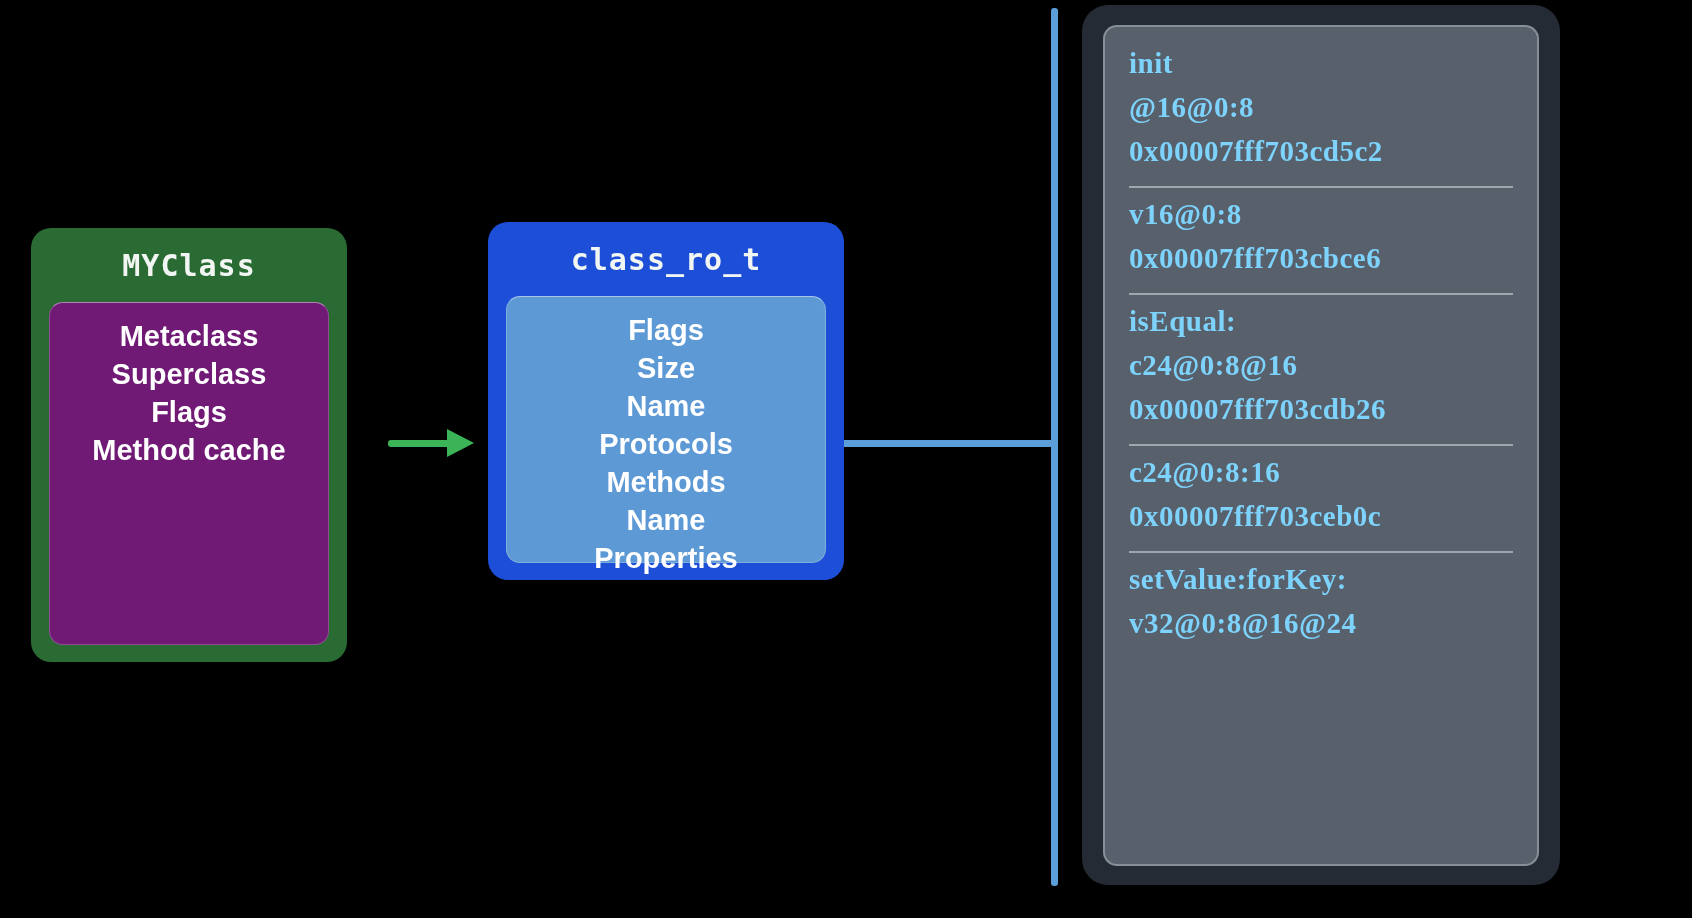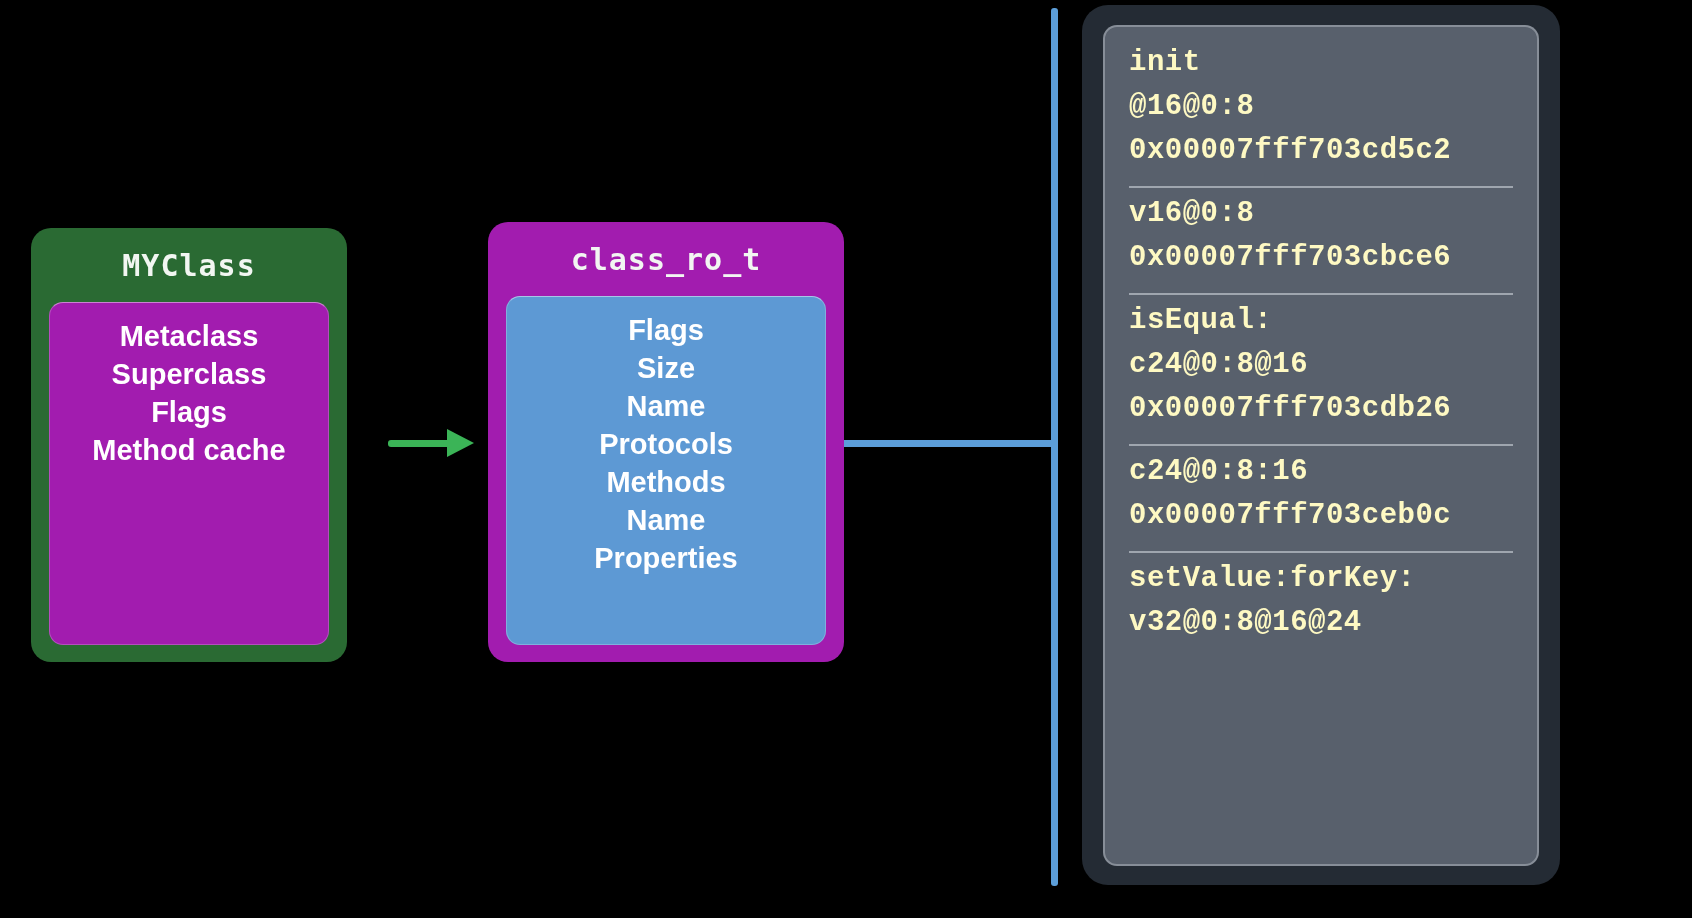--- a/index.html
+++ b/index.html
@@ -20,22 +20,22 @@
   .class-box {
     position: absolute;
     border-radius: 20px;
     box-shadow: 0 4px 10px rgba(0,0,0,0.55);
   }
   .class-box.green {
     left: 31px; top: 228px; width: 316px; height: 434px;
     background: #2a6a33;
   }
   .class-box.blue {
-    left: 488px; top: 222px; width: 356px; height: 440px;
-    background: #a21caf;
+    left: 488px; top: 222px; width: 356px; height: 358px;
+    background: #1d4ed8;
   }
   .box-title {
     height: 74px;
     display: flex;
     align-items: center;
     justify-content: center;
     color: #f2f6f2;
     font-family: "DejaVu Sans Mono", "Liberation Mono", monospace;
     font-weight: 700;
     font-size: 30px;
@@ -43,21 +43,21 @@
   }
   .box-inner {
     position: absolute;
     left: 18px; right: 18px; top: 74px; bottom: 17px;
     border-radius: 14px;
     border: 1px solid rgba(255,255,255,0.22);
     border-top: 1px solid rgba(255,255,255,0.45);
     padding-top: 14px;
     box-sizing: border-box;
   }
-  .class-box.green .box-inner { background: #a21caf; }
+  .class-box.green .box-inner { background: #701a75; }
   .class-box.blue  .box-inner { background: #5d99d4; }
   .field-row {
     height: 38px;
     line-height: 38px;
     text-align: center;
     color: #ffffff;
     font-weight: 700;
     font-size: 29px;
   }
 
@@ -104,25 +104,25 @@
     left: 21px; top: 20px;
     width: 436px; height: 841px;
     background: #58606c;
     border-radius: 14px;
     border: 2px solid rgba(223,228,235,0.35);
     box-sizing: border-box;
     padding: 6px 24px 0 24px;
   }
   .method-entry {
     padding: 4px 0 13px 0;
-    font-family: Liberation Mono, monospace;
+    font-family: Liberation Serif, serif;
     font-weight: 700;
     font-size: 29px;
     line-height: 44px;
-    color: #fef9c3;
+    color: #7dd3fc;
     letter-spacing: 0.5px;
     white-space: nowrap;
   }
   .method-entry:first-child { padding-top: 8px; }
   .entry-divider {
     height: 2px;
     background: #b2b8c0;
     opacity: 0.8;
     border: none;
     margin: 0;

